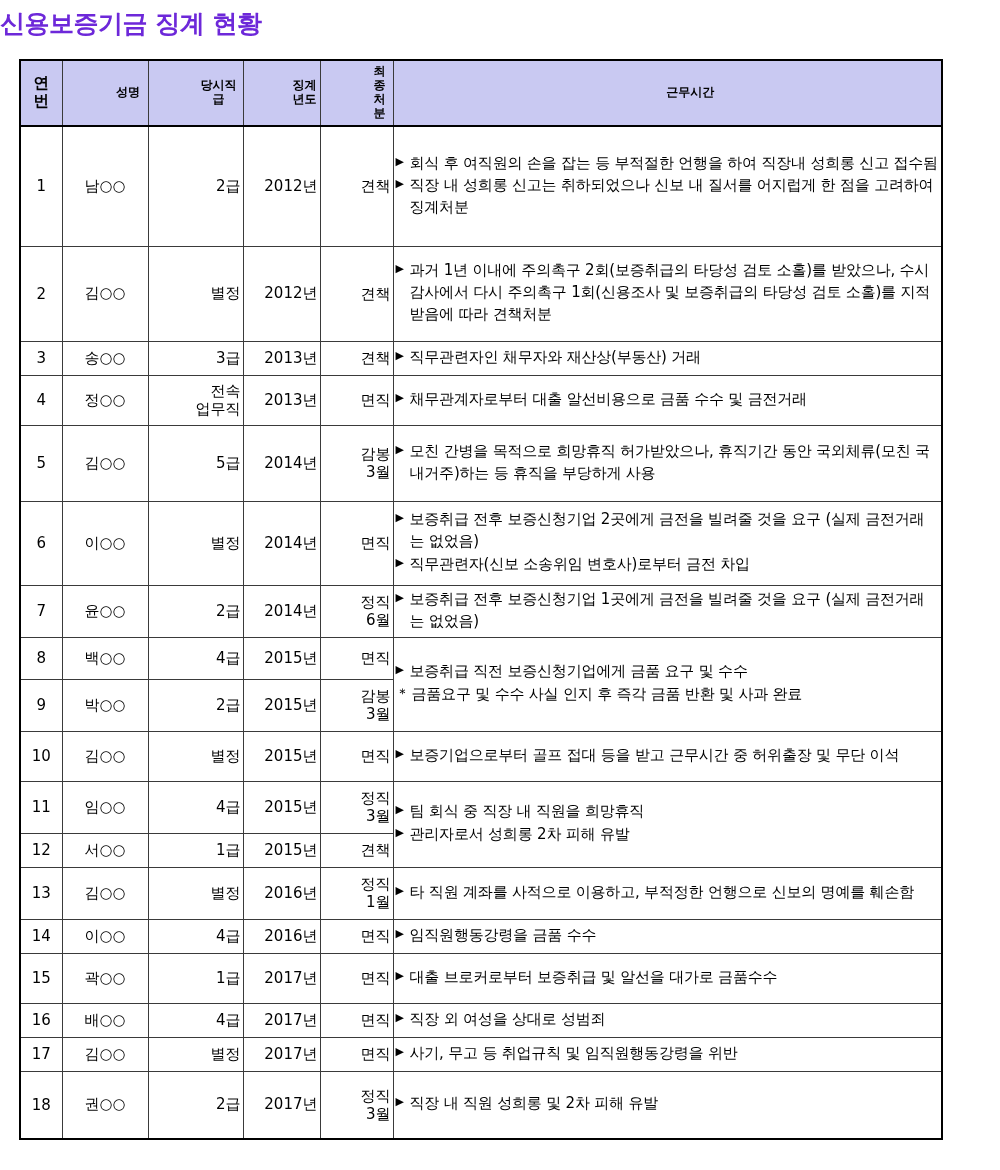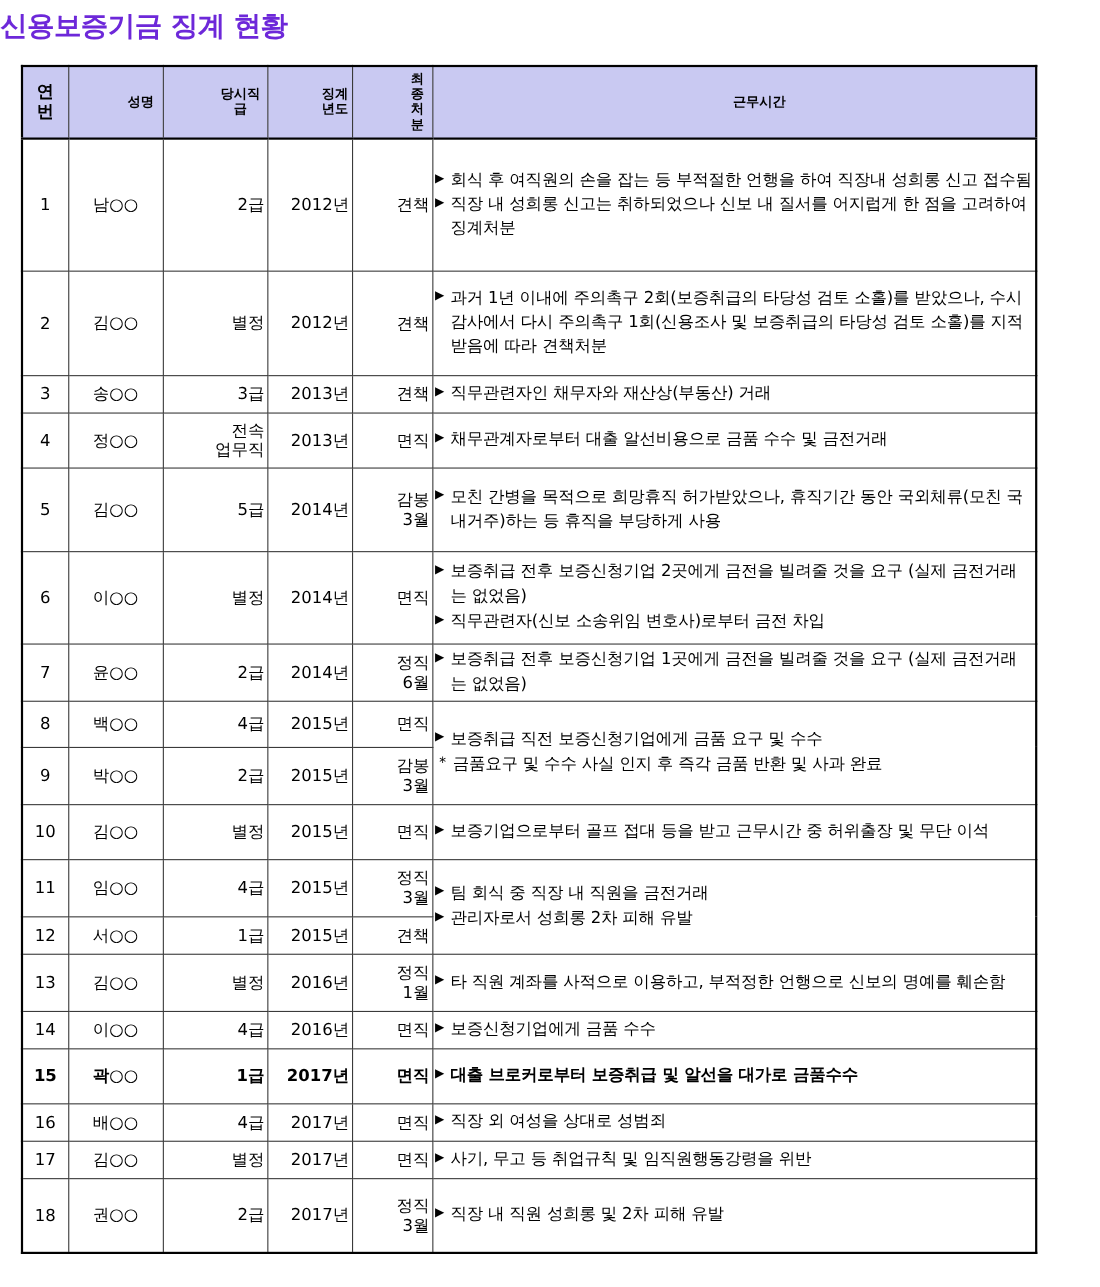--- a/index.html
+++ b/index.html
@@ -303,21 +303,21 @@
             <td class="cell-num">11</td>
             <td class="cell-name">임○○</td>
             <td class="cell-c">4급</td>
             <td class="cell-c">2015년</td>
             <td class="cell-c cell-stack">
               <span>정직</span>
               <span>3월</span>
             </td>
             <td class="reason" rowspan="2">
               <ul>
-                <li><span class="mk">▶</span><span>팀 회식 중 직장 내 직원을 금전거래</span></li>
+                <li><span class="mk">▶</span><span>팀 회식 중 직장 내 직원을 희망휴직</span></li>
                 <li><span class="mk">▶</span><span>관리자로서 성희롱 2차 피해 유발</span></li>
               </ul>
             </td>
           </tr>
           <tr style="height: 34px;">
             <td class="cell-num">12</td>
             <td class="cell-name">서○○</td>
             <td class="cell-c">1급</td>
             <td class="cell-c">2015년</td>
             <td class="cell-c cell-stack">
@@ -342,25 +342,25 @@
           <tr style="height: 34px;">
             <td class="cell-num">14</td>
             <td class="cell-name">이○○</td>
             <td class="cell-c">4급</td>
             <td class="cell-c">2016년</td>
             <td class="cell-c cell-stack">
               <span>면직</span>
             </td>
             <td class="reason">
               <ul>
-                <li><span class="mk">▶</span><span>보증신청기업에게 금품 수수</span></li>
-              </ul>
-            </td>
-          </tr>
-          <tr style="height: 50px; font-weight: bold;">
+                <li><span class="mk">▶</span><span>임직원행동강령을 금품 수수</span></li>
+              </ul>
+            </td>
+          </tr>
+          <tr style="height: 50px;">
             <td class="cell-num">15</td>
             <td class="cell-name">곽○○</td>
             <td class="cell-c">1급</td>
             <td class="cell-c">2017년</td>
             <td class="cell-c cell-stack">
               <span>면직</span>
             </td>
             <td class="reason">
               <ul>
                 <li><span class="mk">▶</span><span>대출 브로커로부터 보증취급 및 알선을 대가로 금품수수</span></li>

